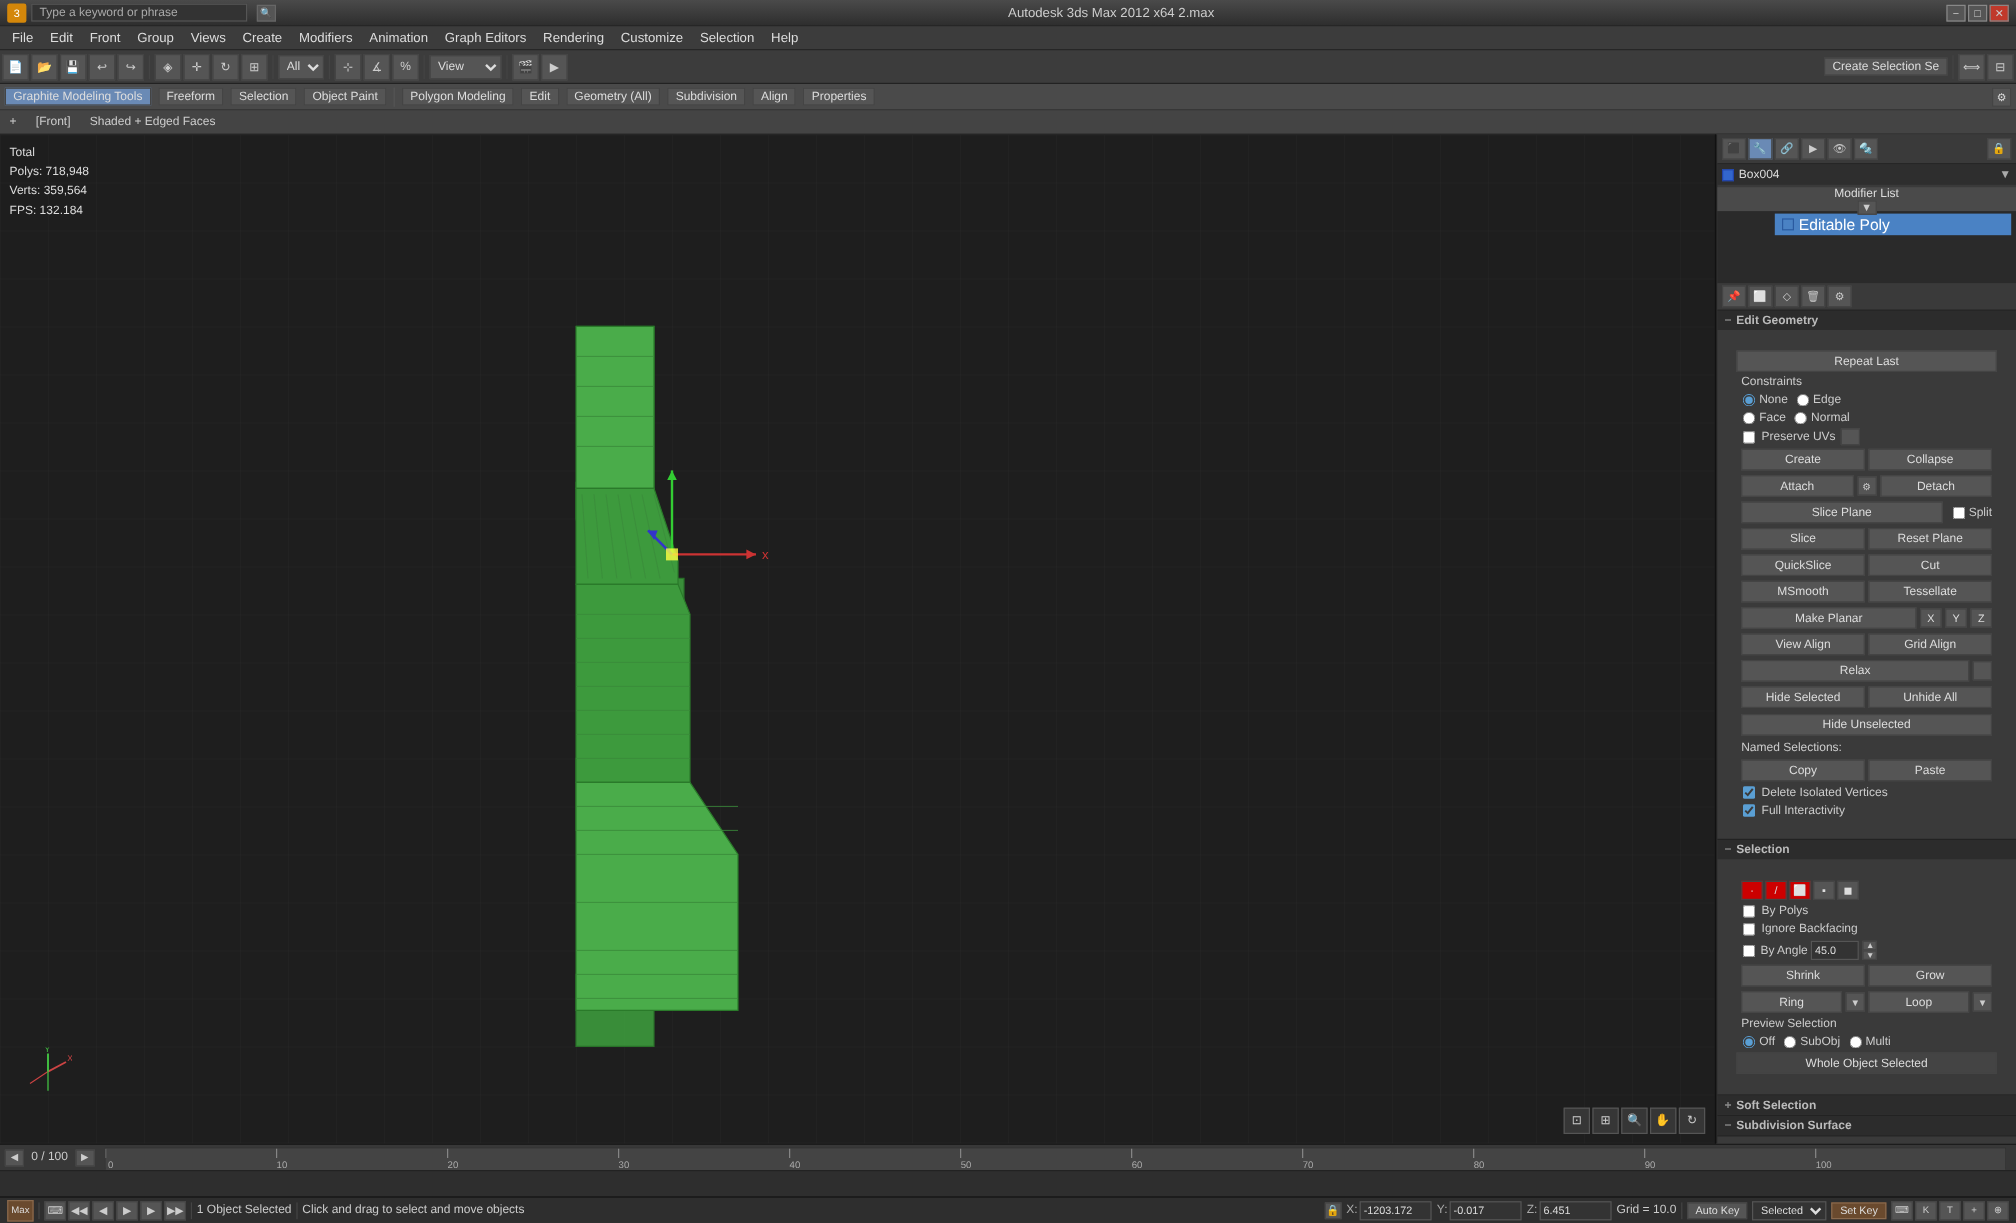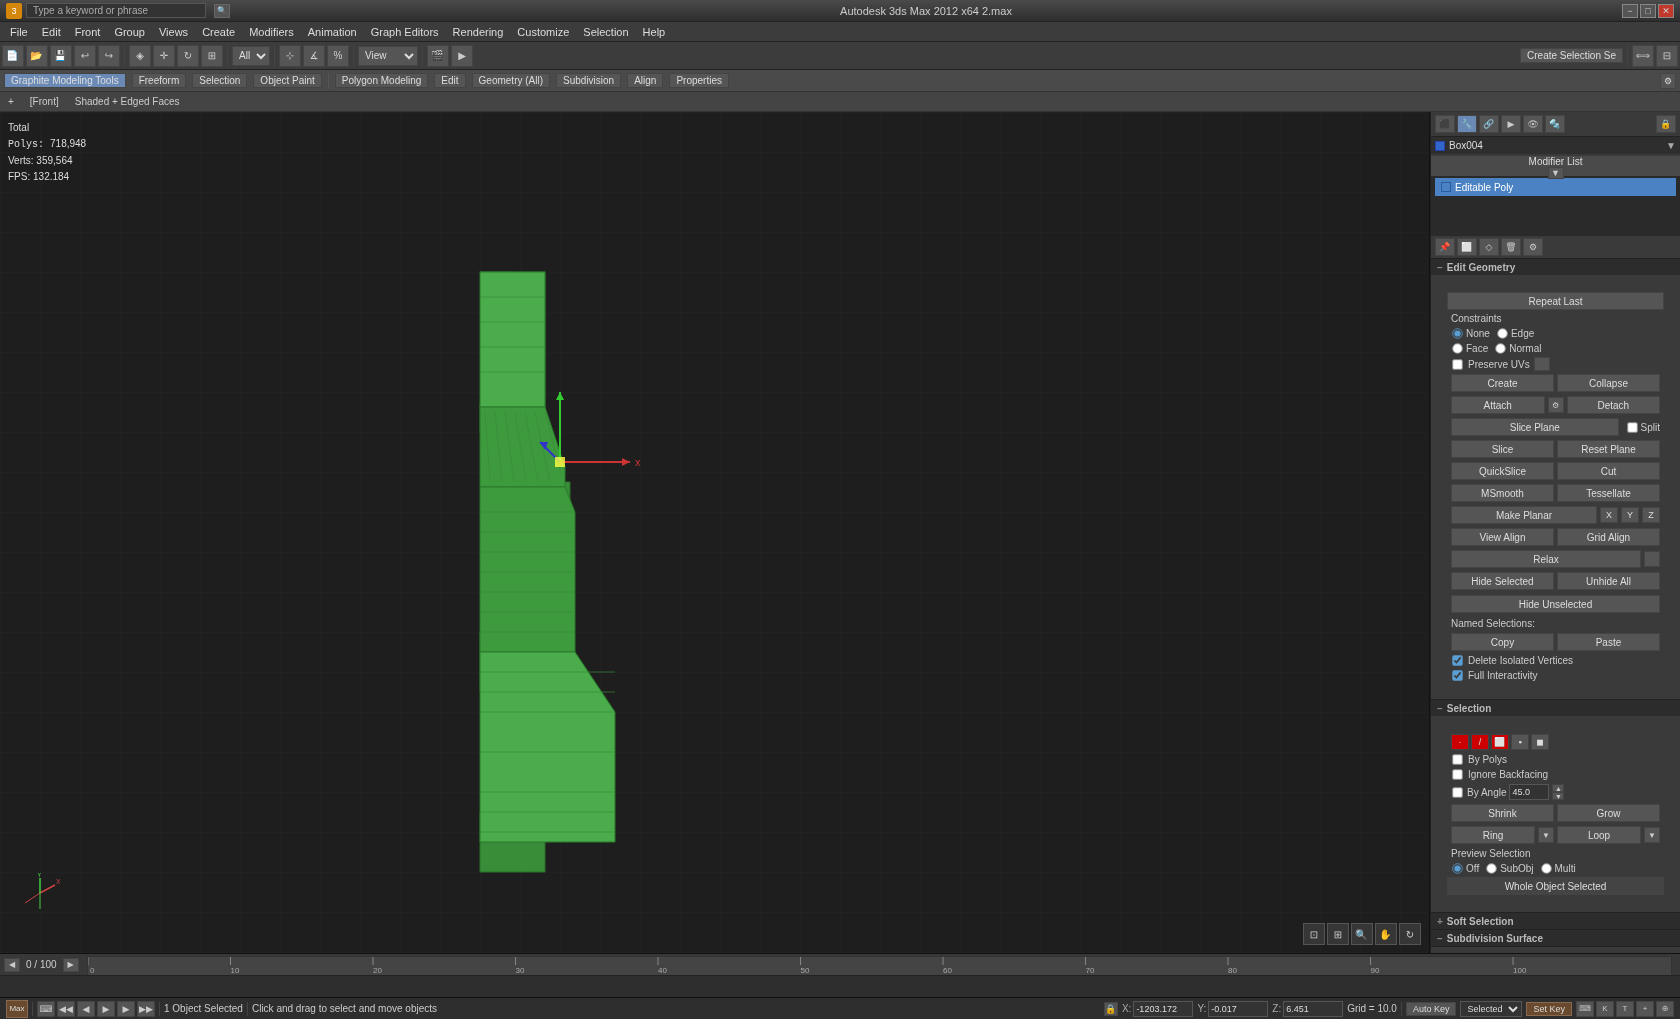--- a/index.html
+++ b/index.html
@@ -132,22 +132,23 @@
       padding: 0 6px;
       flex-direction: column;
     }
     .modifier-item {
       height: 18px;
       display: flex;
       align-items: center;
       padding: 0 6px;
       background: #4a82c4;
       color: #fff;
-      font-size: 10px;
+      font-size: 13px;
       cursor: pointer;
+      margin-left: 44px;
     }
     .modifier-item .m-icon { width: 10px; height: 10px; background: #4a82c4; border: 1px solid #2a5aa0; margin-right: 4px; }
 
     
     .panel-icons-row {
       display: flex;
       align-items: center;
       padding: 2px 4px;
       gap: 2px;
       background: #3a3a3a;
@@ -449,21 +450,21 @@
   <div class="st-item">[Front]</div>
   <div class="st-item">Shaded + Edged Faces</div>
 </div>
 
 <div id="content-wrapper">
 
   <div id="viewport">
 
     <div id="viewport-stats" style="top:8px;left:8px;z-index:10;position:absolute;line-height:1.6;">
       <div><span style="color:#ddd;">Total</span></div>
-      <div><span style="color:#ddd;font-family:Liberation Mono, monospace;">Polys: </span><span style="color:#ddd;">718,948</span></div>
+      <div><span style="color:#ddd;">Polys: </span><span style="color:#ddd;">718,948</span></div>
       <div><span style="color:#ddd;">Verts: </span><span style="color:#ddd;">359,564</span></div>
       <div><span style="color:#ddd;">FPS: </span><span style="color:#ddd;">132.184</span></div>
     </div>
 
     <div id="mini-preview">
       <div style="width:100%;height:100%;background:#2a2a2a;display:flex;align-items:center;justify-content:center;">
         <div style="color:#aaa;font-size:8px;">Front</div>
       </div>
     </div>
 

